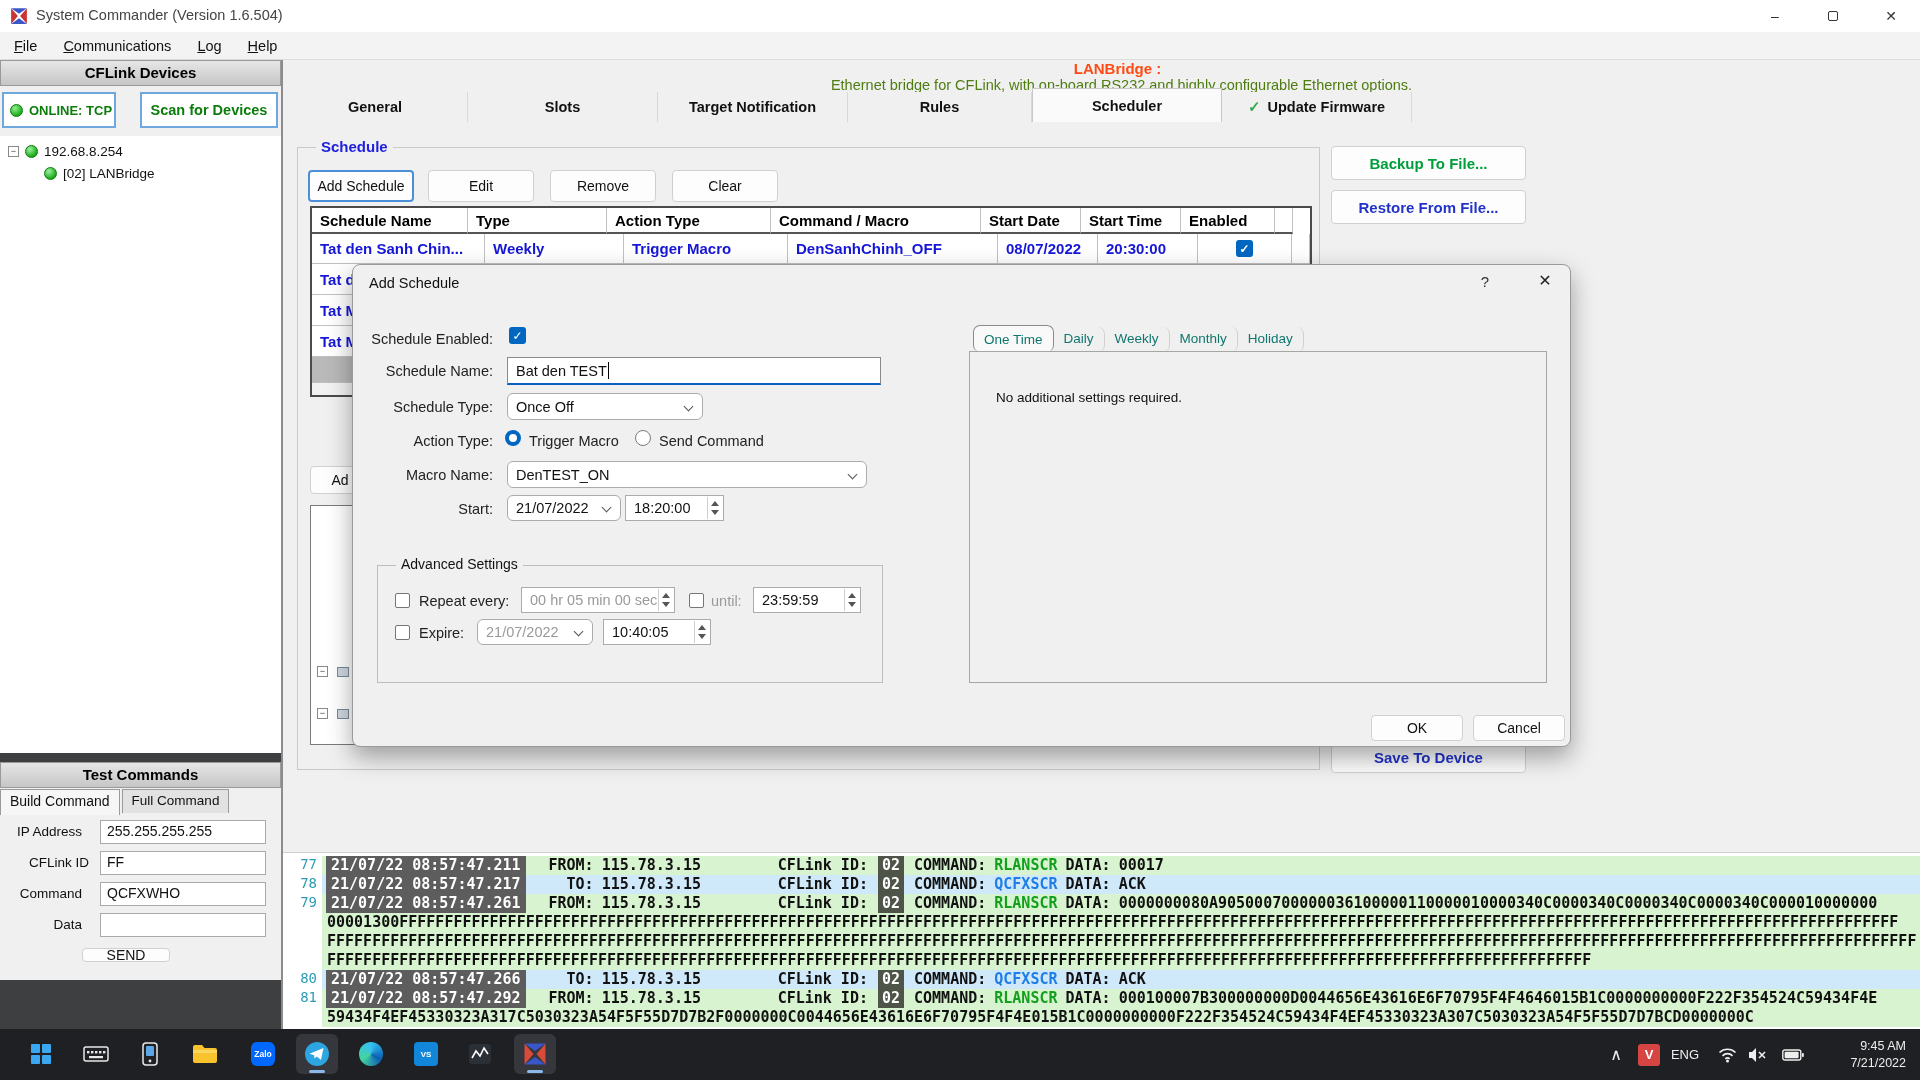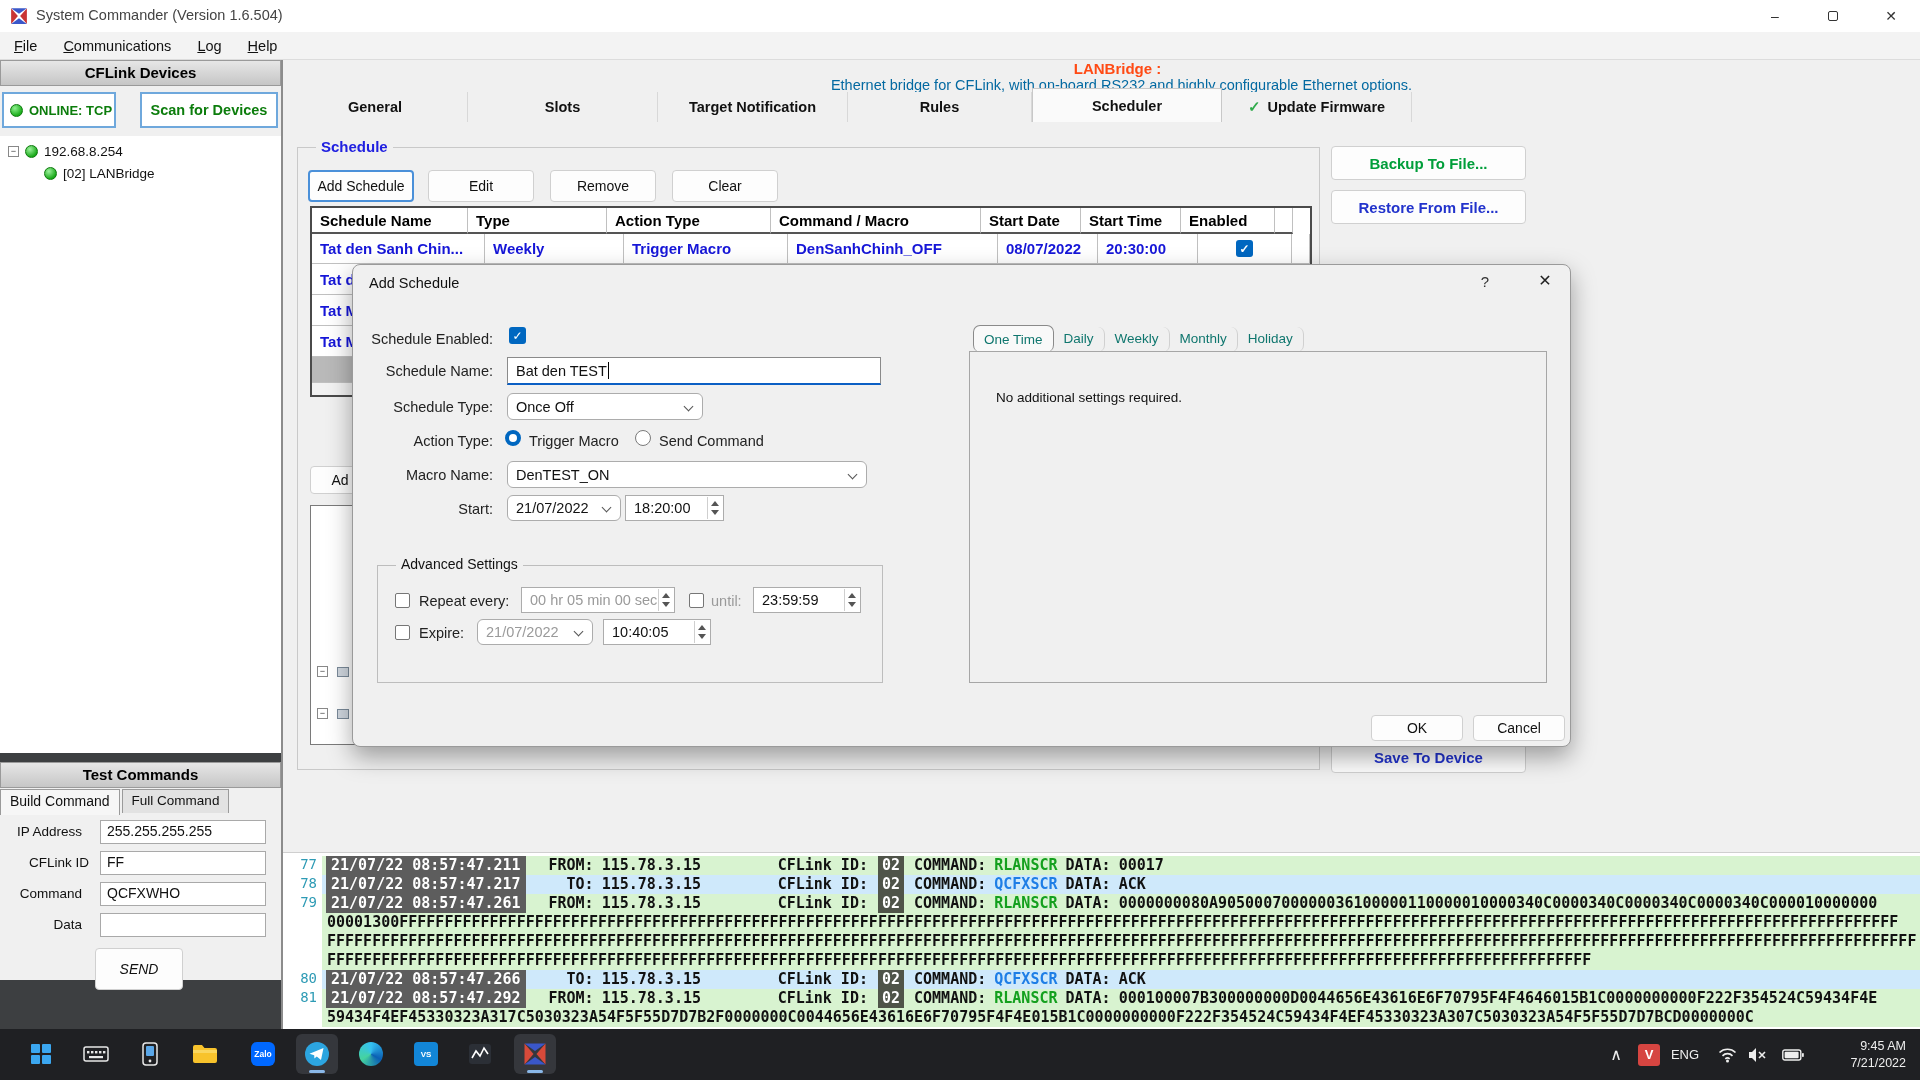--- a/index.html
+++ b/index.html
@@ -33,30 +33,30 @@
   .expander { width:11px; height:11px; border:1px solid #888; background:#fff; font-size:9px; line-height:9px; text-align:center; color:#333; margin-right:6px; flex:none; }
   .sphere { width:13px; height:13px; border-radius:50%; background:radial-gradient(circle at 35% 30%, #9df29d, #18a818 72%); border:1px solid #0d7a0d; margin-right:6px; flex:none; }
 
   
   .tc-panel { position:absolute; left:0; top:702px; width:281px; height:218px; background:#f0f0f0; }
   .tc-tabs { position:absolute; left:0; top:27px; height:24px; display:flex; }
   .tc-tab { font-size:13.5px; padding:3px 9px; border:1px solid #9a9a9a; border-bottom:none; background:#e2e2e2; margin-right:2px; }
   .tc-tab.active { background:#f6f6f6; font-size:14px; height:26px; position:relative; z-index:2; }
   .tc-field-label { position:absolute; width:82px; text-align:right; font-size:13.5px; color:#111; }
   .tc-input { position:absolute; left:100px; width:166px; height:24px; background:#fff; border:1px solid #a9a9a9; font-size:14px; padding:2px 6px; }
-  .send-btn { position:absolute; left:95px; width:88px; height:42px;font-style:italic; }
+  .send-btn { position:absolute; left:82px; width:88px; height:14px; }
 
   
   .btn { background:#fdfdfd; border:1px solid #d0d0d0; border-radius:4px; font-size:14px; color:#111; display:flex; align-items:center; justify-content:center; }
   .btn.focus { border:2px solid #4a90d9; }
 
   
   .desc-bar { position:absolute; left:300px; top:60px; width:1635px; height:28px; display:flex; align-items:center; padding-left:8px;flex-direction:column; }
   .desc-name { color:#ff4a14; font-weight:bold; font-size:15px; margin-right:8px; }
-  .desc-text { font-size:14.5px; color:#0369a1;text-align:center; }
+  .desc-text { font-size:14.5px; color:#4d7c0f;text-align:center; }
   .tabstrip { position:absolute; left:283px; top:92px; height:30px; display:flex; border-bottom:1px solid #c8c8c8; }
   .mtab { height:30px; display:flex; align-items:center; justify-content:center; font-weight:bold; font-size:14.5px; border-right:1px solid #d8d8d8; background:#f0f0f0; color:#111; }
   .mtab.active { background:#fafafa; border:1px solid #c8c8c8; border-bottom:none; height:34px; margin-top:-4px; }
   .mtab .fw-check { color:#2faa4a; margin-right:7px; font-size:15px; }
 
   .groupbox { position:absolute; border:1px solid #c9c9c9; }
   .gb-legend { position:absolute; top:-10px; left:18px; background:#f0f0f0; padding:0 5px; font-weight:bold; font-size:15px; }
   .blue-legend { color:#2020e0; }
 
   

